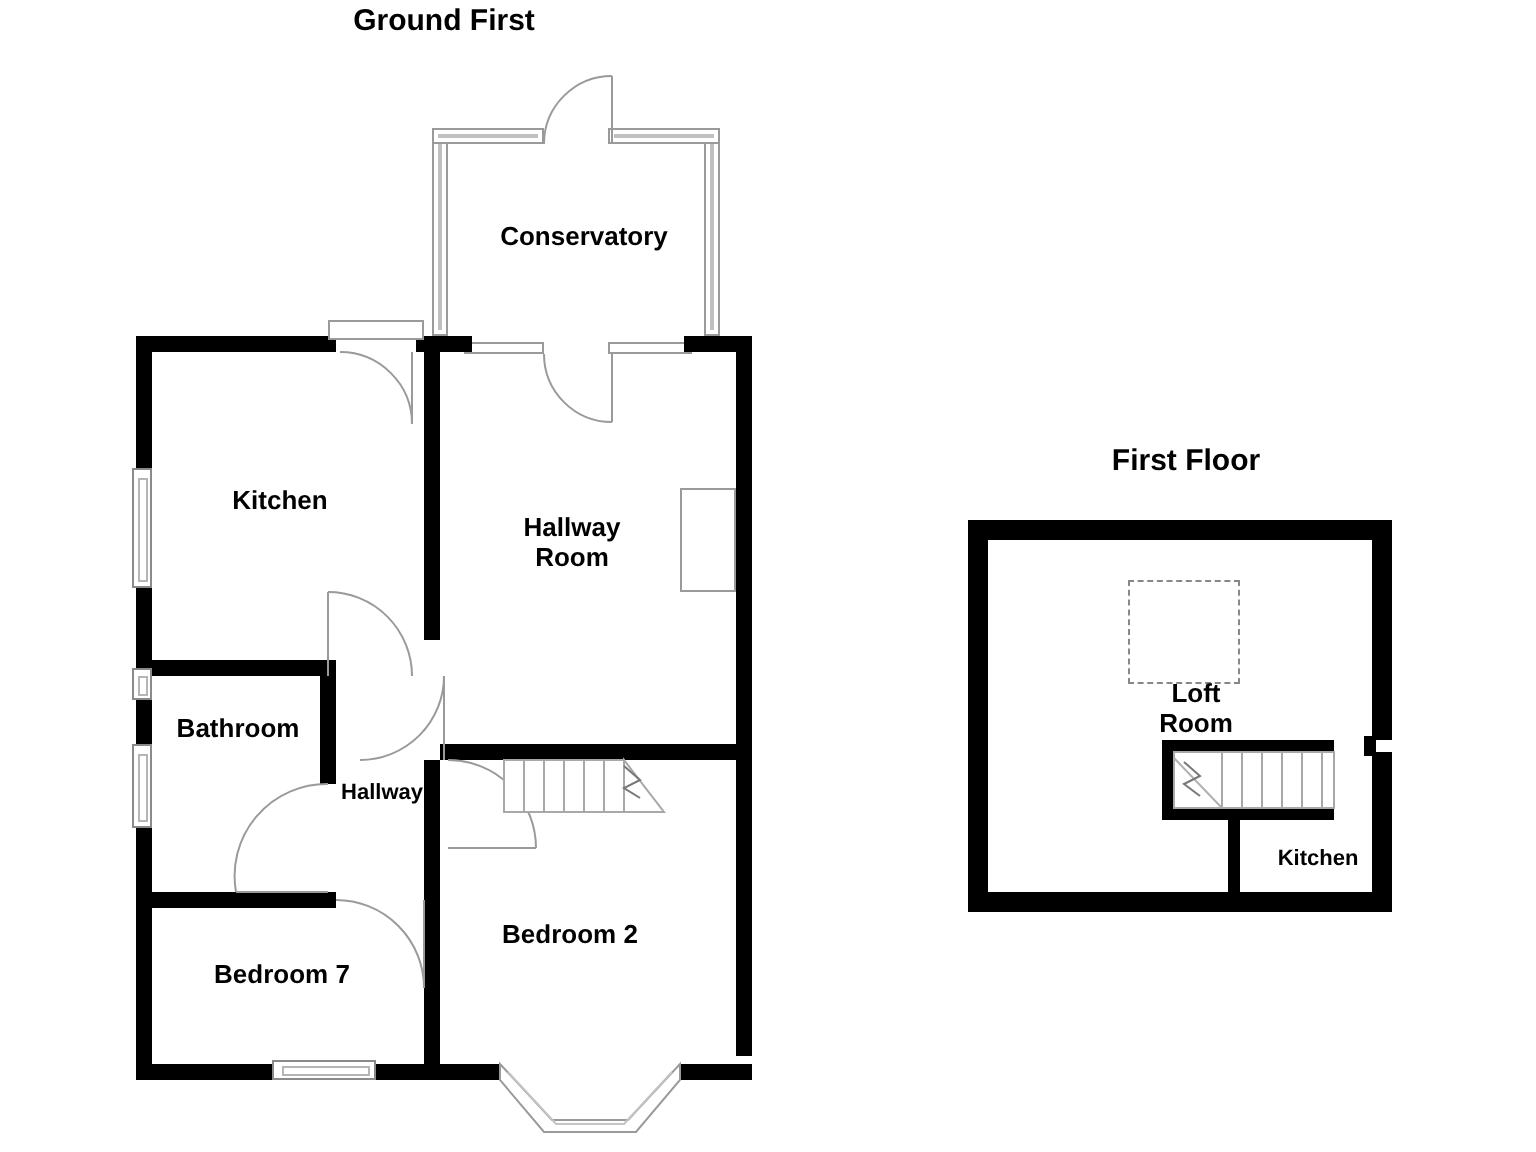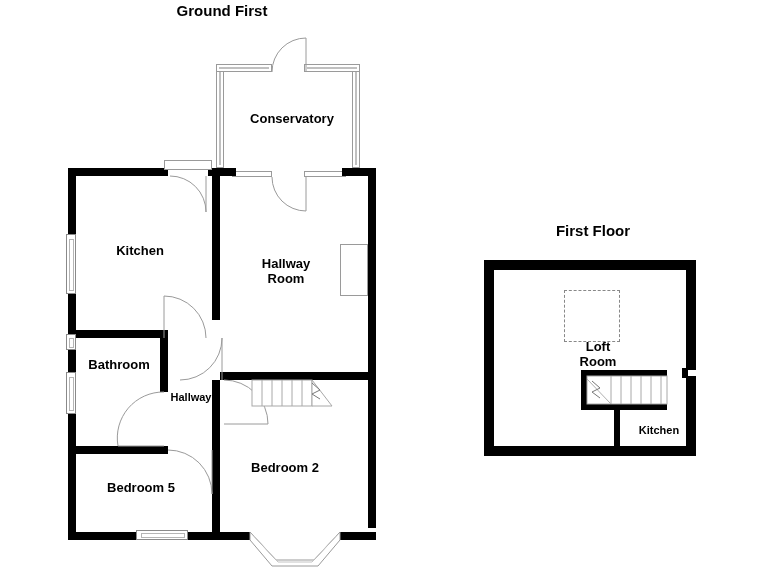--- a/index.html
+++ b/index.html
@@ -206,21 +206,21 @@
 
     <div class="room-label" style="left:292px; top:118px;">Conservatory</div>
     <div class="room-label" style="left:140px; top:250px;">Kitchen</div>
     <div class="room-label" style="left:286px; top:271px;">
       <div>Hallway</div>
       <div>Room</div>
     </div>
     <div class="room-label" style="left:119px; top:364px;">Bathroom</div>
     <div class="room-label small" style="left:191px; top:397px;">Hallway</div>
     <div class="room-label" style="left:285px; top:467px;">Bedroom 2</div>
-    <div class="room-label" style="left:141px; top:487px;">Bedroom 5</div>
+    <div class="room-label" style="left:141px; top:487px;">Bedroom 7</div>
   </div>
 
   <div>
 
     <div class="wall" style="left:484px; top:260px; width:212px; height:10px;"></div>
     <div class="wall" style="left:484px; top:260px; width:10px; height:196px;"></div>
     <div class="wall" style="left:686px; top:260px; width:10px; height:110px;"></div>
     <div class="wall" style="left:686px; top:376px; width:10px; height:80px;"></div>
     <div class="wall" style="left:484px; top:446px; width:212px; height:10px;"></div>
 

